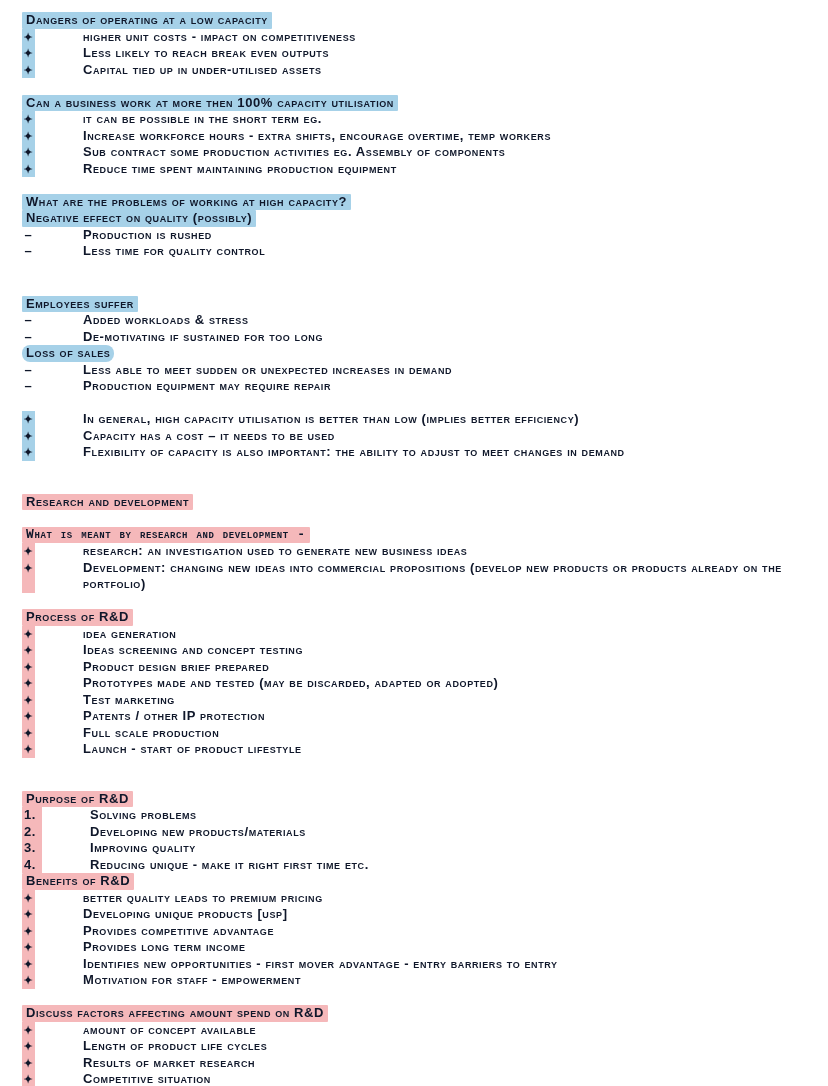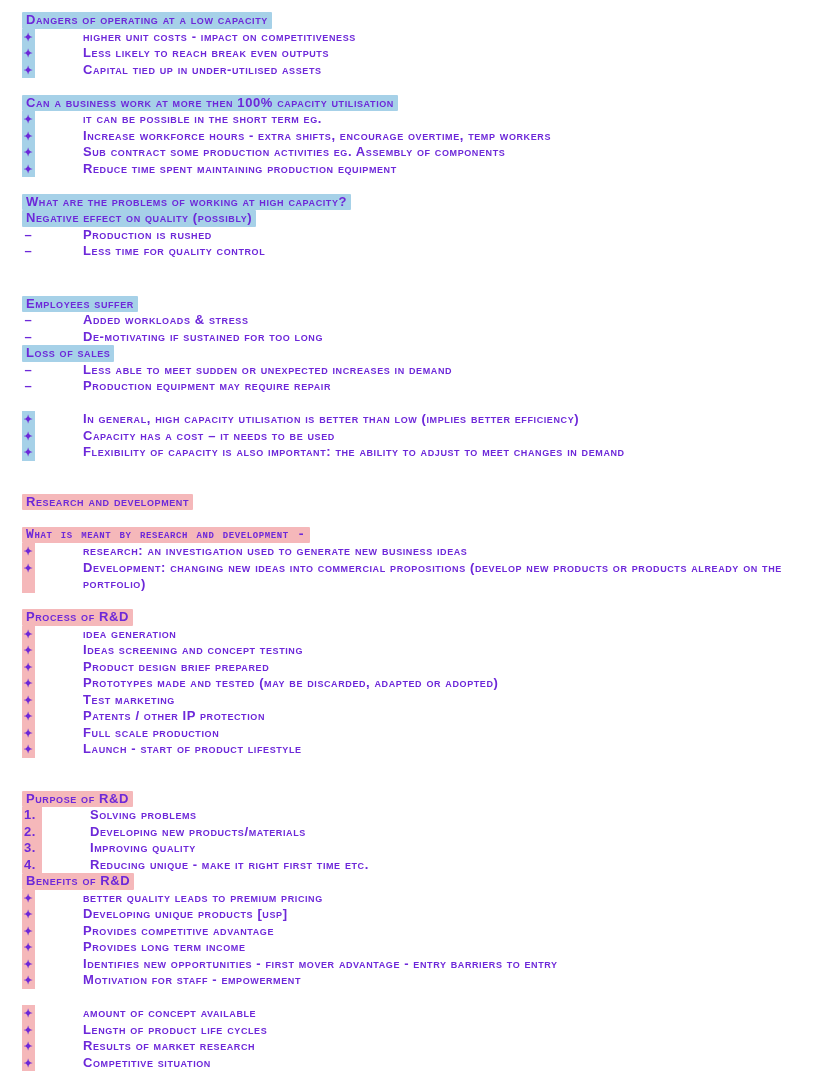--- a/index.html
+++ b/index.html
@@ -7,21 +7,21 @@
   .page{
     box-sizing:border-box;
     width:828px;height:940px;
     padding:12px 18px 0 22px;
     font-family:"Liberation Sans",sans-serif;
     font-variant:small-caps;
     font-weight:600;
     font-size:13px;
     line-height:16.5px;
     letter-spacing:0.6px;
-    color:#6d28d9;
+    color:#0f172a;
   }
   .line{display:flex;align-items:stretch;}
   .hl{padding:0 4px;border-radius:1px;display:inline-block;}
   .marker{
     flex:0 0 13px;
     text-align:center;
     margin-right:7px;
     font-size:11px;
   }
   .marker.numbered{
@@ -93,21 +93,21 @@
     </div>
     <div class="line">
       <span class="marker dash">–</span>
       <span class="txt">Added workloads &amp; stress</span>
     </div>
     <div class="line">
       <span class="marker dash">–</span>
       <span class="txt">De-motivating if sustained for too long</span>
     </div>
     <div class="line">
-      <span class="hl" style="background-color: rgb(166, 209, 232);">Loss of sales</span>
+      <span class="hl" style="background-color: rgb(166, 209, 232); border-radius: 8px;">Loss of sales</span>
     </div>
     <div class="line">
       <span class="marker dash">–</span>
       <span class="txt">Less able to meet sudden or unexpected increases in demand</span>
     </div>
     <div class="line">
       <span class="marker dash">–</span>
       <span class="txt">Production equipment may require repair</span>
     </div>
     <div class="gap" style="height: 16.5px;"></div>
@@ -220,20 +220,23 @@
     </div>
     <div class="line">
       <span class="marker bullet" style="background-color: rgb(245, 184, 186);">✦</span>
       <span class="txt">Identifies new opportunities - first mover advantage - entry barriers to entry</span>
     </div>
     <div class="line">
       <span class="marker bullet" style="background-color: rgb(245, 184, 186);">✦</span>
       <span class="txt">Motivation for staff - empowerment</span>
     </div>
     <div class="gap" style="height: 16.5px;"></div>
+    <div class="line">
+      <span class="hl" style="background-color: rgb(245, 184, 186);">Discuss factors affecting amount spend on R&amp;D</span>
+    </div>
     <div class="line">
       <span class="marker bullet" style="background-color: rgb(245, 184, 186);">✦</span>
       <span class="txt">amount of concept available</span>
     </div>
     <div class="line">
       <span class="marker bullet" style="background-color: rgb(245, 184, 186);">✦</span>
       <span class="txt">Length of product life cycles</span>
     </div>
     <div class="line">
       <span class="marker bullet" style="background-color: rgb(245, 184, 186);">✦</span>

